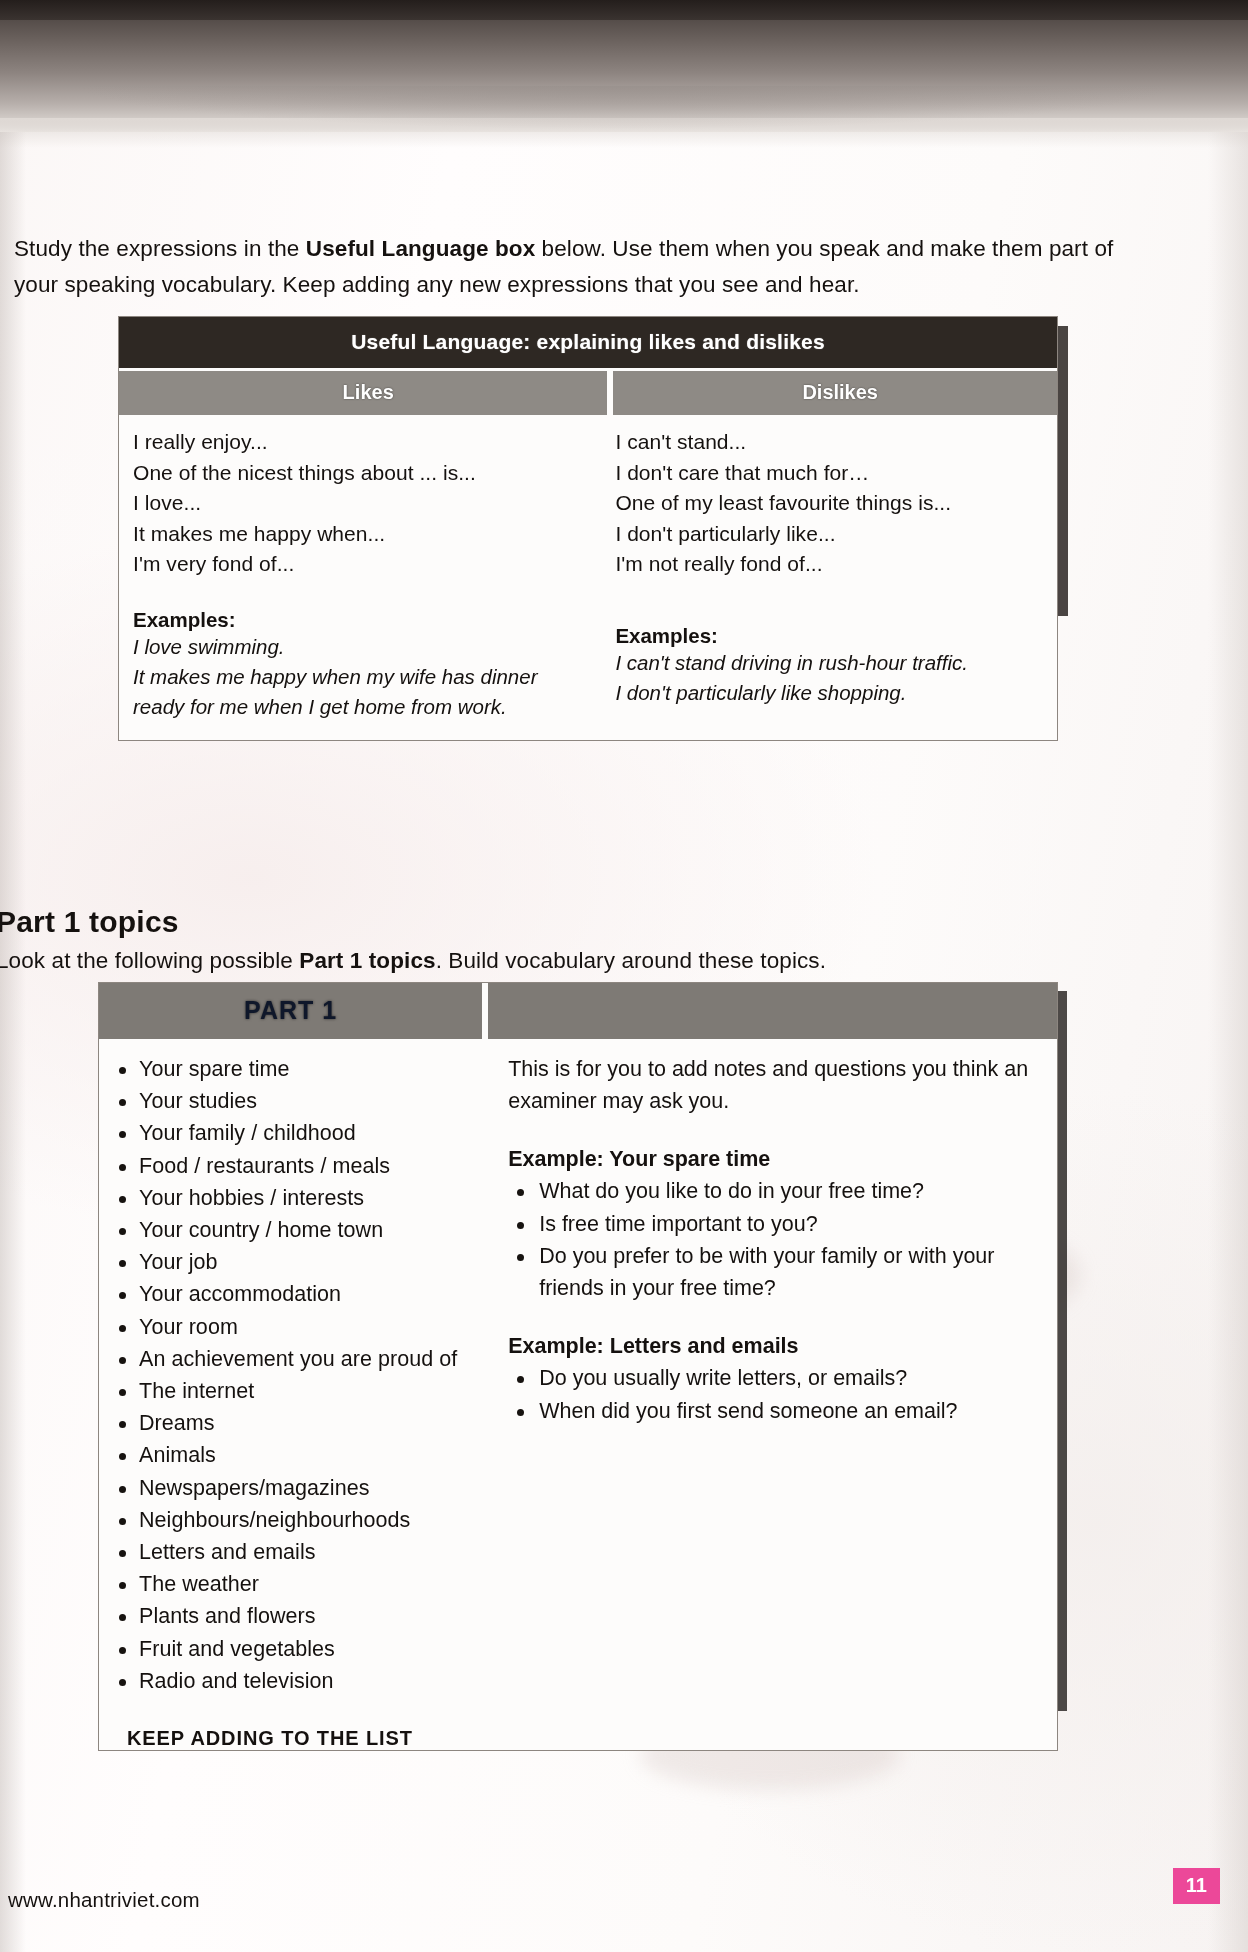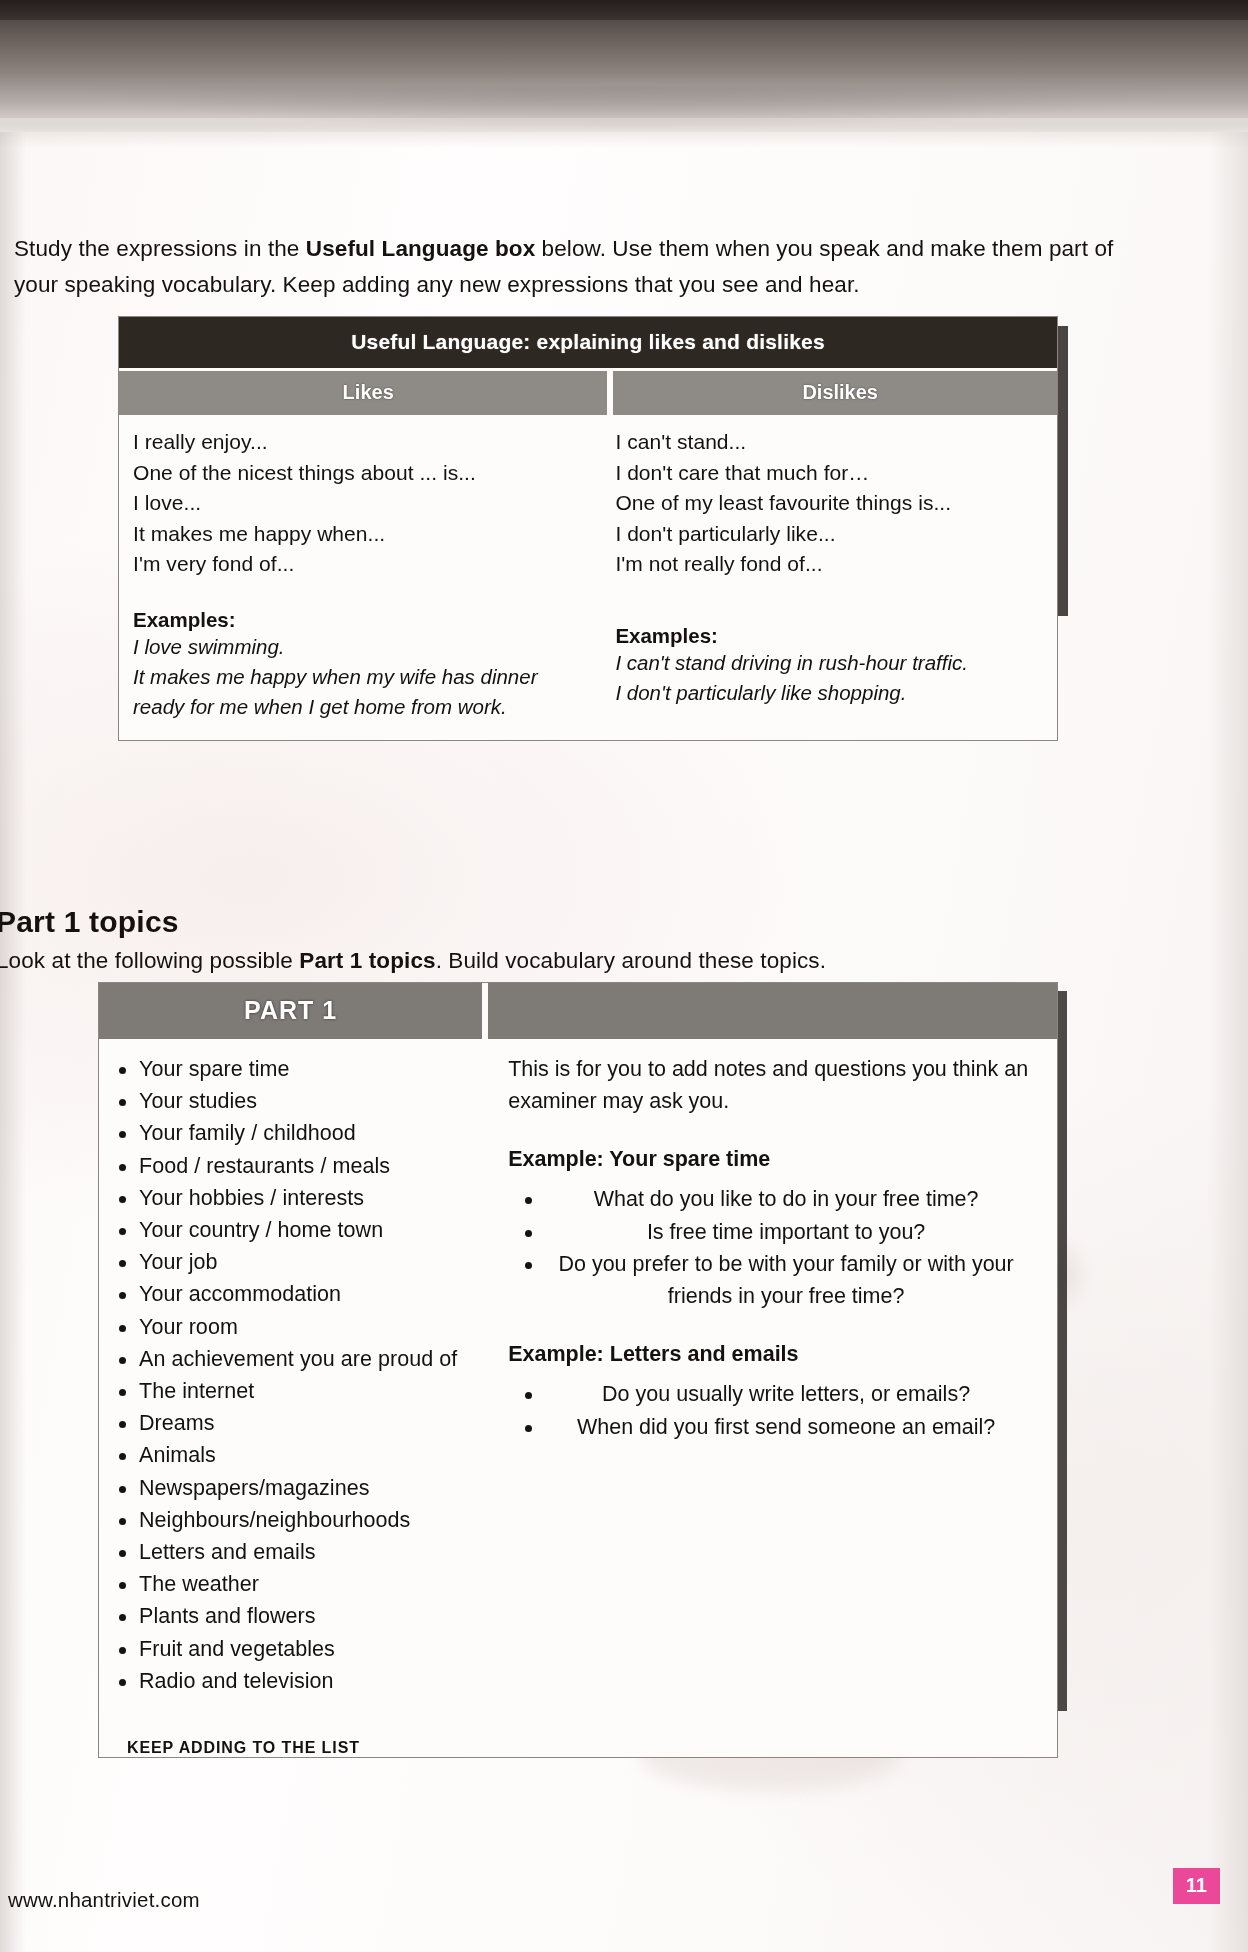--- a/index.html
+++ b/index.html
@@ -201,21 +201,21 @@
     display: flex;
     background: #fdfcfb;
   }
   .p1-head > div {
     background: #7e7a75;
     padding: 13px 0 14px 0;
   }
   .p1-head-left {
     width: 40%;
     text-align: center;
-    color: #ffffff;
+    color: #0f172a;
     font-size: 25px;
     font-weight: bold;
     letter-spacing: 1px;
     text-shadow: 0 0 3px rgba(0,0,0,0.6);
     margin-right: 6px;
   }
   .p1-head-right { flex: 1; }
 
   .p1-body {
     display: flex;
@@ -250,42 +250,41 @@
     position: absolute;
     left: 6px;
     top: 14px;
     width: 7px;
     height: 7px;
     border-radius: 50%;
     background: #171310;
   }
 
   .keep-adding {
-    font-size: 16px;
+    font-size: 20px;
     font-weight: bold;
     letter-spacing: 0.9px;
-    margin-top: 42px;
+    margin-top: 30px;
     padding-left: 14px;
   }
 
   .notes-text {
     font-size: 21.5px;
     line-height: 32px;
   }
   .ex-head {
     font-size: 21.5px;
     font-weight: bold;
     margin-top: 30px;
     margin-bottom: 2px;
   }
   ul.qlist {
-    margin: 12px;
+    margin: 4px;
     padding: 0;
     list-style: none;
-    text-align: center;
   }
   ul.qlist li {
     position: relative;
     font-size: 21.5px;
     line-height: 31.5px;
     padding-left: 27px;
     margin-top: 1px;
   }
   ul.qlist li::before {
     content: "";

